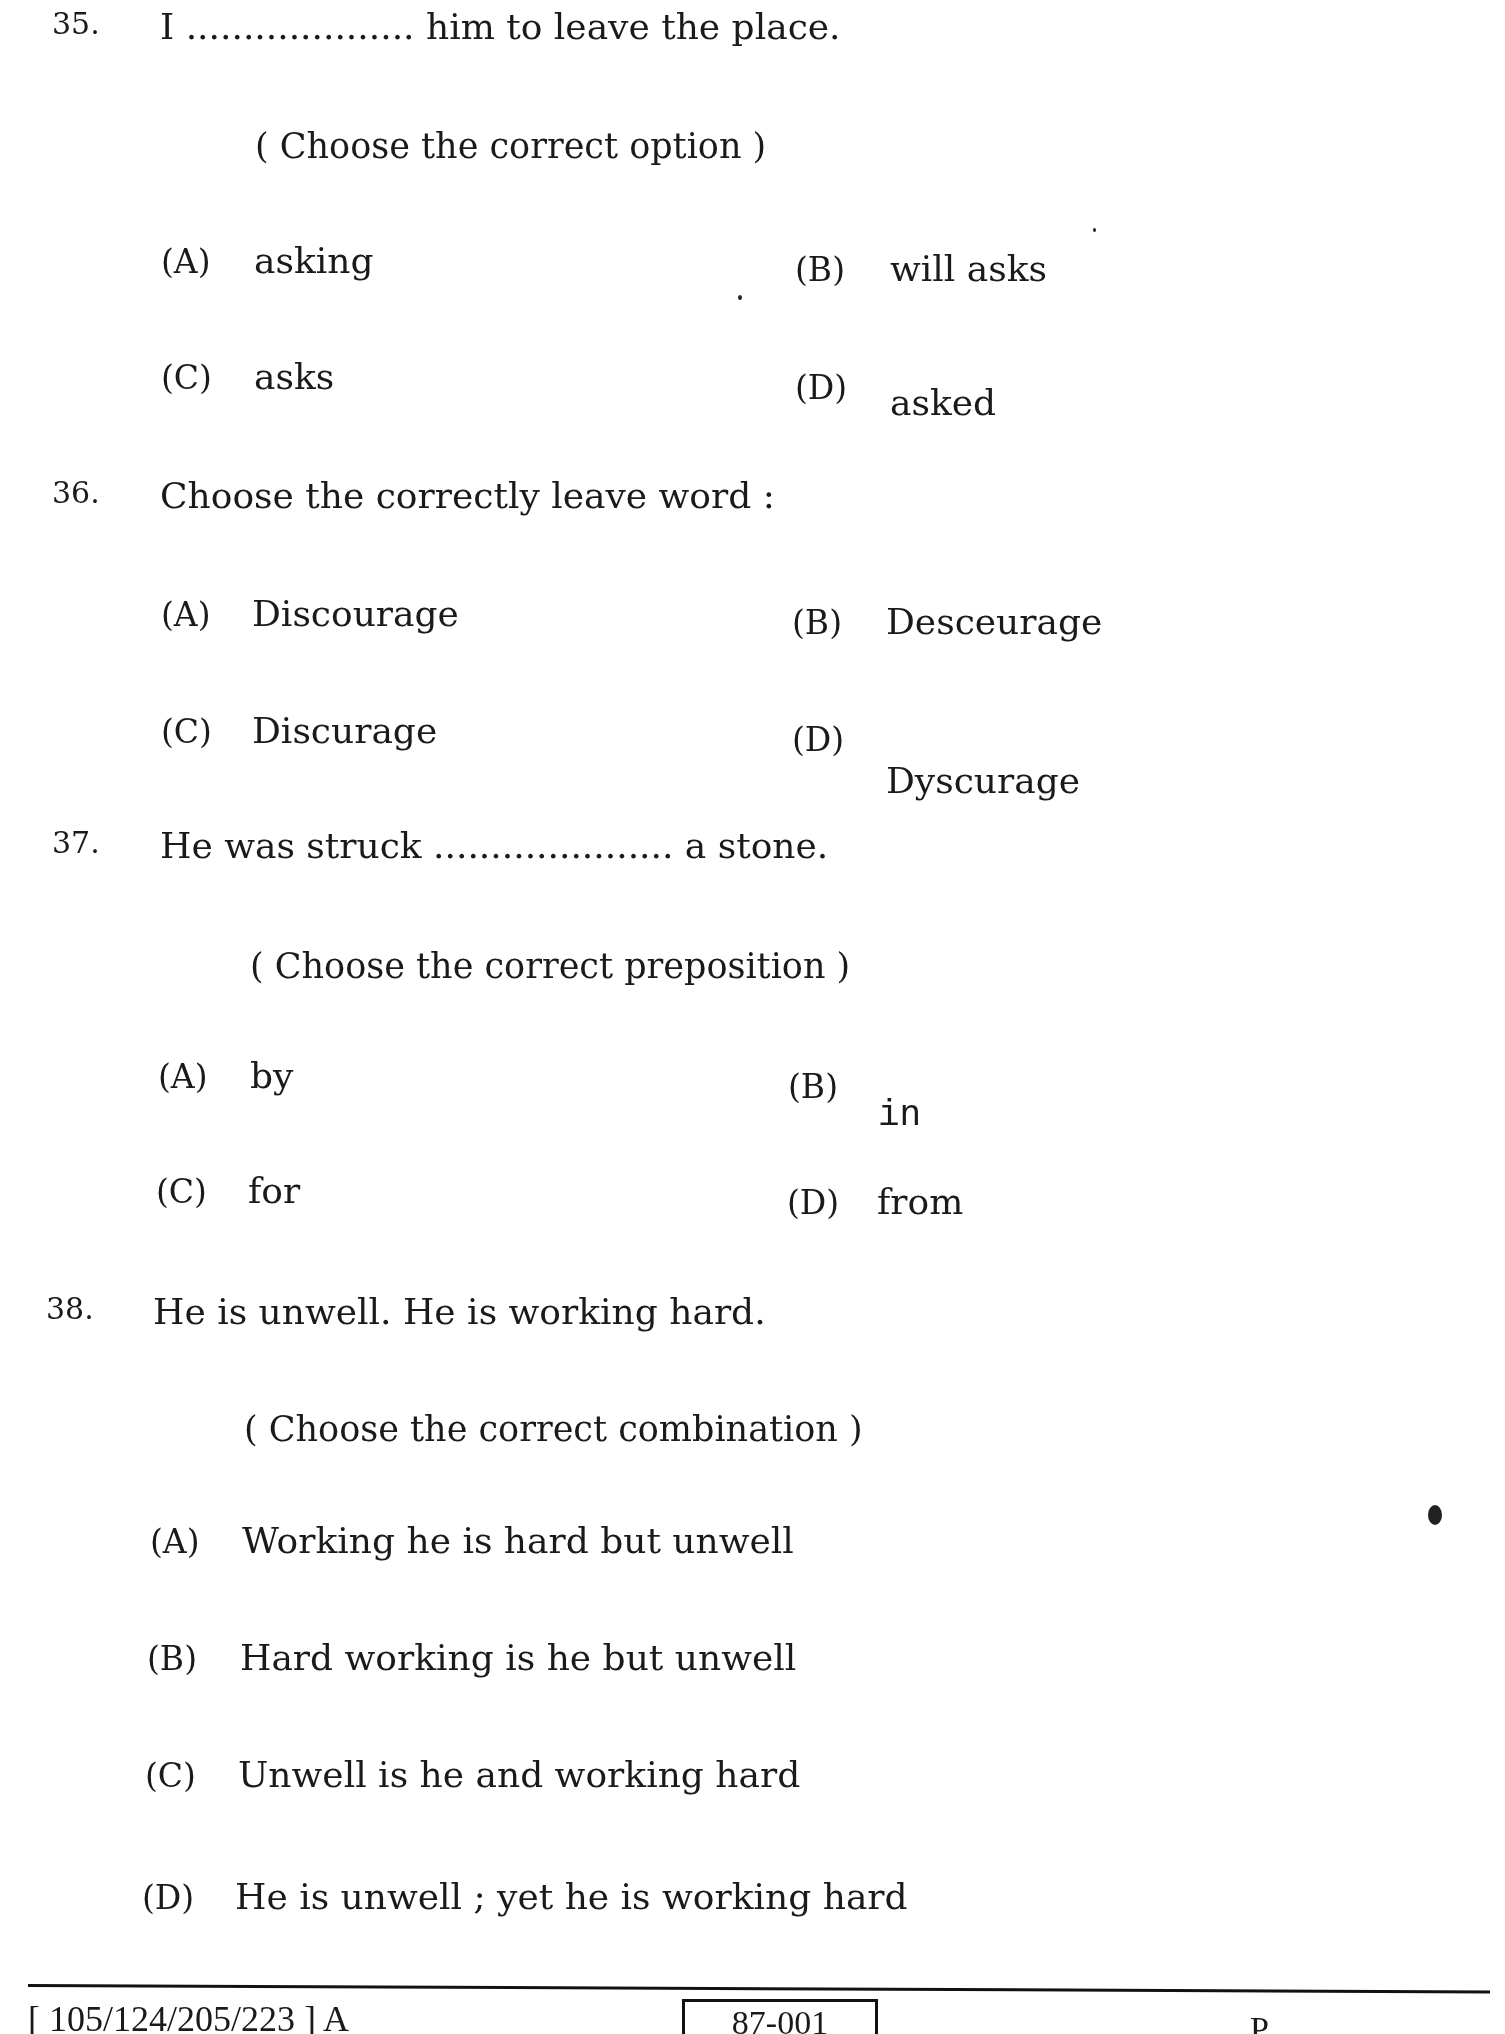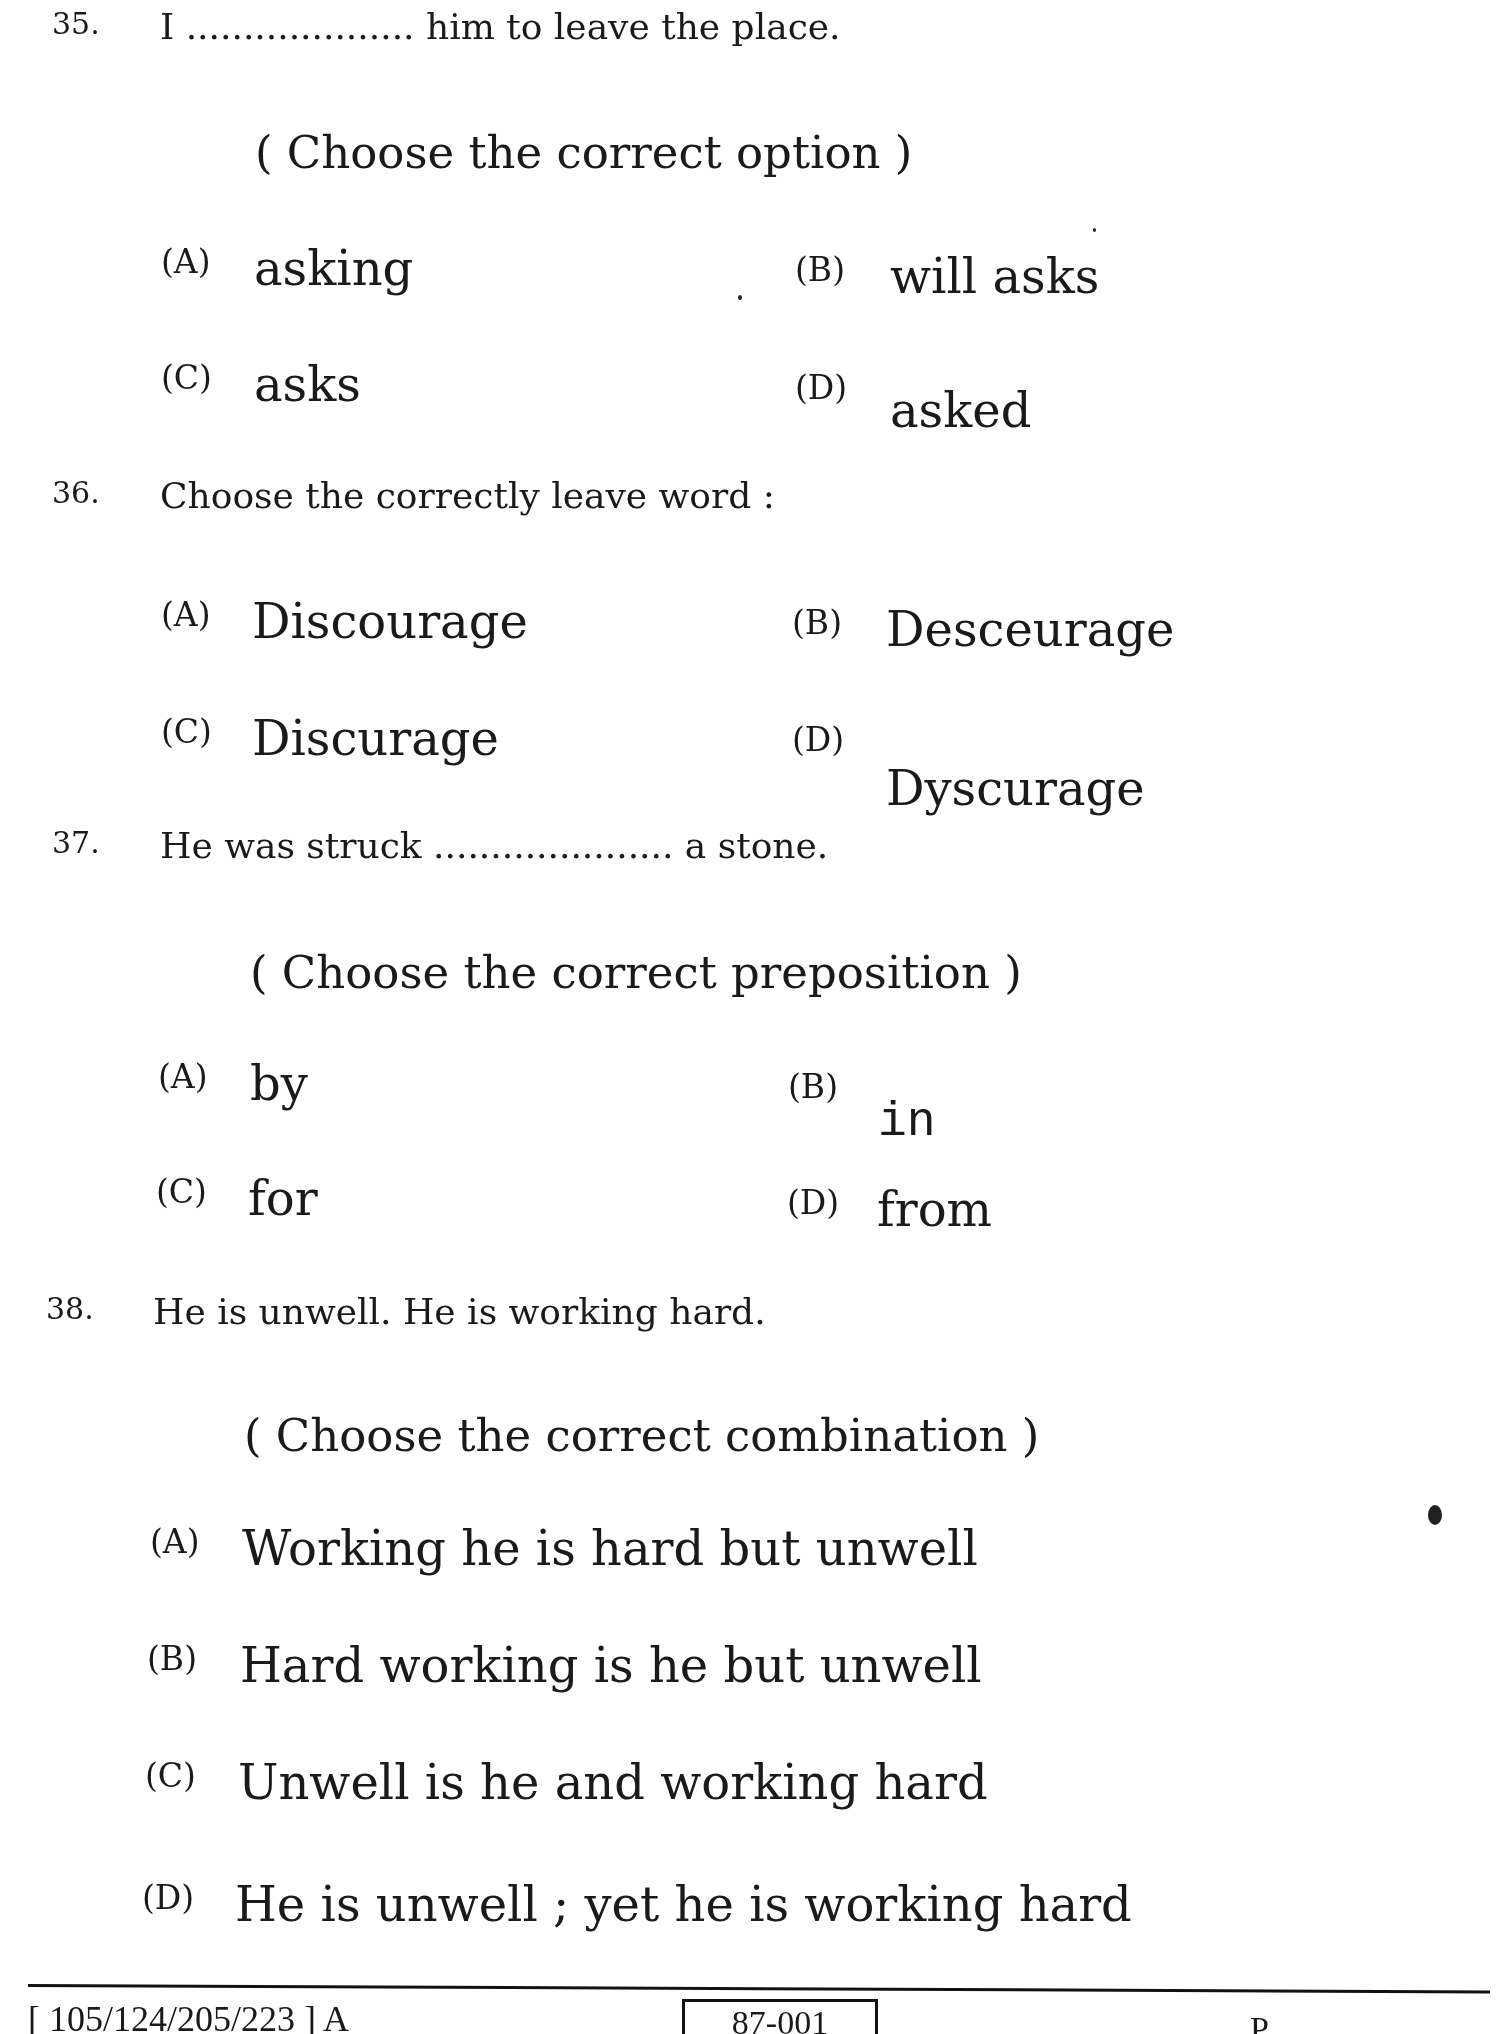--- a/index.html
+++ b/index.html
@@ -5,23 +5,23 @@
   html, body { margin: 0; padding: 0; }
   body {
     width: 1505px; height: 2034px; overflow: hidden;
     background: #ffffff; position: relative;
     font-family: "DejaVu Serif", "Liberation Serif", serif;
     color: #1a1a1a;
   }
   .abs { position: absolute; white-space: nowrap; }
   .qnum { font-size: 30px; left: 52px; }
   .qtext { font-size: 36px; left: 160px; }
-  .instr { font-size: 45px; }
+  .instr { font-size: 35px; }
   .optl { font-size: 33px; }
-  .optt { font-size: 48px; }
+  .optt { font-size: 36px; }
   .rule { position: absolute; left: 28px; top: 1984px; width: 1462px; height: 3px; background: #111; transform: rotate(0.25deg); transform-origin: left; }
   .foot-left { font-family: "Liberation Serif", serif; font-size: 36px; left: 28px; top: 1998px; }
   .code-box { position: absolute; left: 682px; top: 1999px; width: 196px; height: 40px; border: 3px solid #111; border-bottom: none; box-sizing: border-box; text-align: center; font-family: "Liberation Serif", serif; font-size: 34px; line-height: 42px; }
   .page-label { font-family: "Liberation Serif", serif; font-size: 34px; left: 1250px; top: 2010px; }
   .speck { position: absolute; background: #222; border-radius: 50%; }
 </style>
 </head>
 <body>
 
 <div class="abs qnum" style="top:6px;">35.</div>

